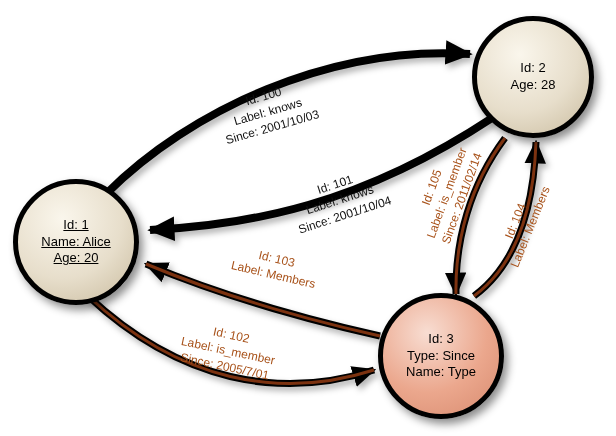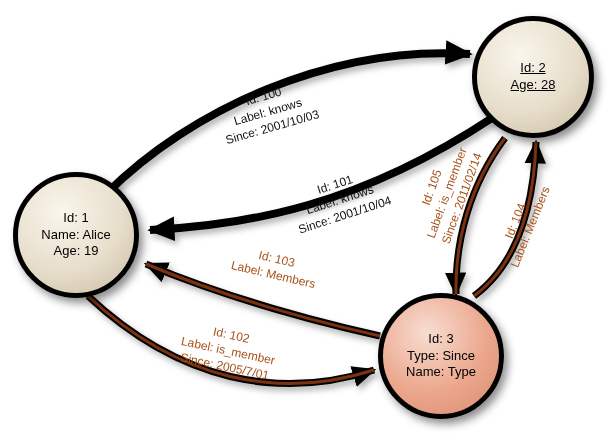--- a/index.html
+++ b/index.html
@@ -44,22 +44,22 @@
   }
   .edge-label span { display: block; }
   .lbl-black { color: #111111; }
   .lbl-brown { color: #a8521a; }
   .l100 { left: 268px; top: 112px; transform: translate(-50%,-50%) rotate(-16deg); }
   .l101 { left: 340px; top: 200px; transform: translate(-50%,-50%) rotate(-18deg); }
   .l102 { left: 228px; top: 351px; transform: translate(-50%,-50%) rotate(12deg); }
   .l103 { left: 275px; top: 267px; transform: translate(-50%,-50%) rotate(13deg); }
   .l104 { left: 523px; top: 224px; transform: translate(-50%,-50%) rotate(-68deg); }
   .l105 { left: 447px; top: 193px; transform: translate(-50%,-50%) rotate(-70deg); }
-  .node-alice { left: 13px;  top: 172px; width: 126px; height: 126px; }
-  .node-bob   { left: 472px; top: 16px;  width: 122px; height: 122px; text-decoration: underline; }
+  .node-alice { left: 13px;  top: 179px; width: 126px; height: 126px; text-decoration: underline; }
+  .node-bob   { left: 472px; top: 16px;  width: 122px; height: 122px; }
   .node-group { left: 378px; top: 293px; width: 126px; height: 126px; }
 </style>
 </head>
 <body>
 
 <div class="canvas">
 
   <svg class="edge-layer" width="616" height="436" viewBox="0 0 616 436">
     <defs>
       <marker id="ah" viewBox="0 0 10 9" markerWidth="3.4" markerHeight="3.1" refX="9" refY="4.5" orient="auto">
@@ -108,21 +108,21 @@
   </div>
   <div class="edge-label lbl-brown l105">
     <span>Id: 105</span>
     <span>Label: is_member</span>
     <span>Since: 2011/02/14</span>
   </div>
 
   <div class="node node-tan node-alice">
     <span>Id: 1</span>
     <span>Name: Alice</span>
-    <span>Age: 19</span>
+    <span>Age: 20</span>
   </div>
   <div class="node node-tan node-bob">
     <span>Id: 2</span>
     <span>Age: 28</span>
   </div>
   <div class="node node-pink node-group">
     <span>Id: 3</span>
     <span>Type: Since</span>
     <span>Name: Type</span>
   </div>

